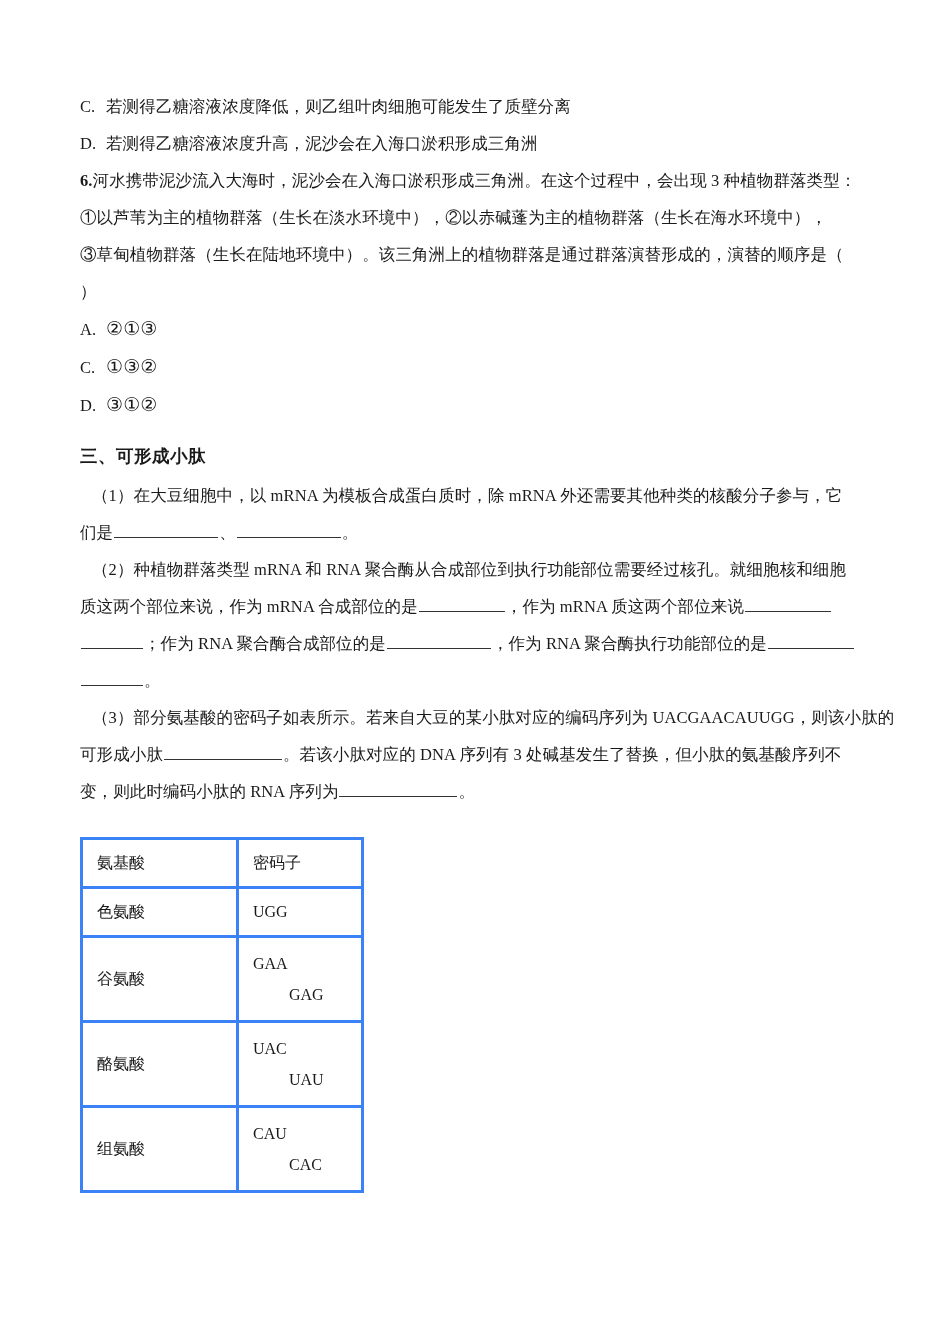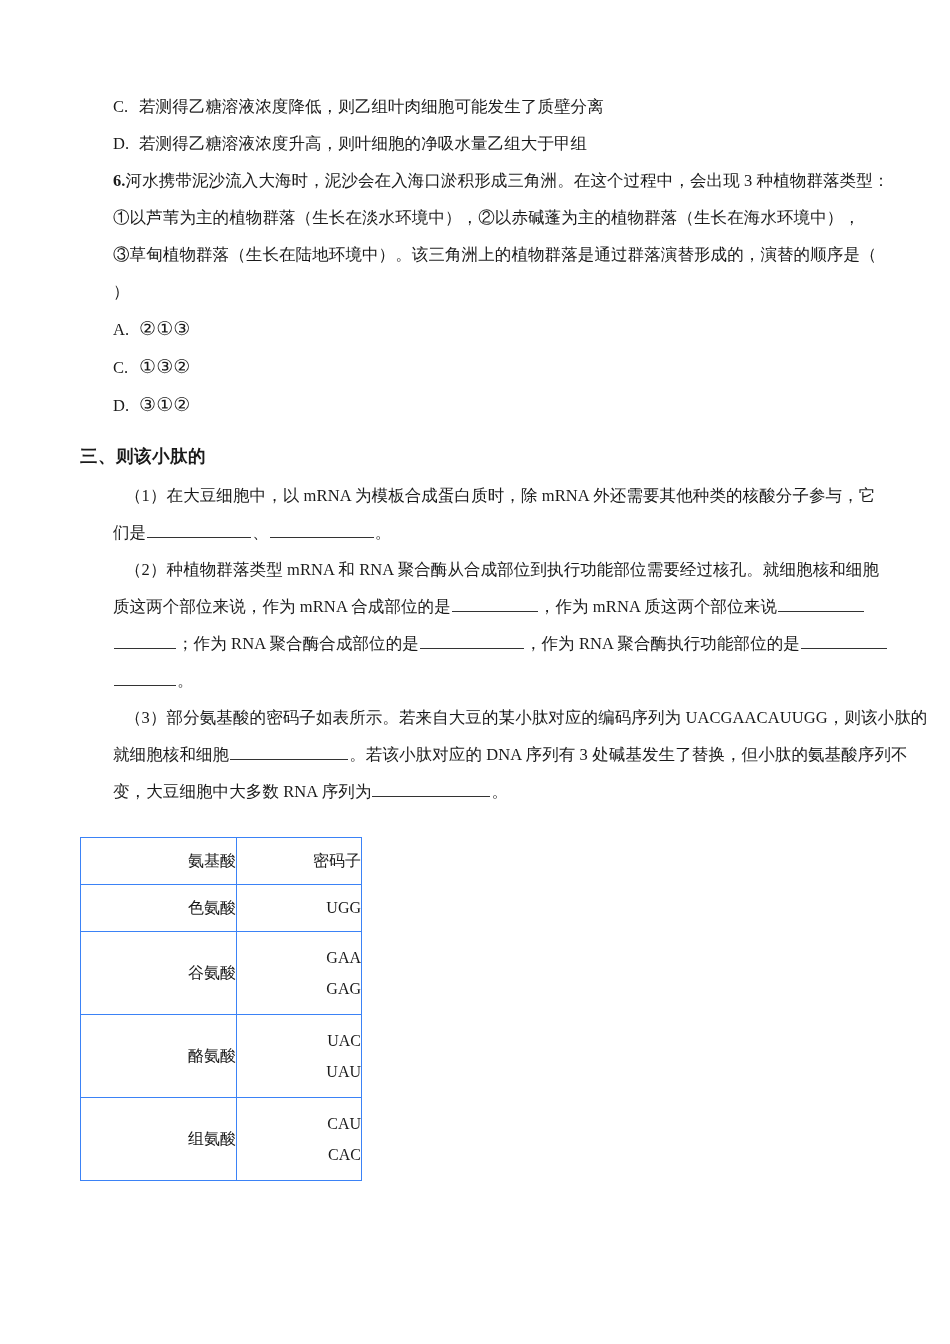--- a/index.html
+++ b/index.html
@@ -28,21 +28,20 @@
     top: 88px;
     width: 792px;
   }
 
   
   .line {
     font-size: 16.5px;
     line-height: 37px;
     white-space: nowrap;
     letter-spacing: 0.1px;
-    margin-left: 33px;
   }
   .opt-label {
     display: inline-block;
     min-width: 26px;
   }
   .opt-label.nodot { min-width: 22px; }
 
   .qnum { font-weight: bold; }
 
   .sec-head {
@@ -78,25 +77,24 @@
   
   .codon-table {
     position: absolute;
     left: 80px;
     top: 837px;
     width: 281px;
     border-collapse: collapse;
     table-layout: fixed;
   }
   .codon-table td {
-    border: 1px solid #3b82f6;
+    border: 3px solid #3b82f6;
     font-size: 16px;
     padding: 0;
     vertical-align: middle;
-    text-align: right;
   }
   .codon-table col.c1 { width: 156px; }
   .codon-table col.c2 { width: 125px; }
 
   .cell-pad {
     padding: 0 0 0 14px;
   }
   .row-1 td { height: 46px; }
   .row-2 td { height: 46px; }
   .row-multi td { height: 82px; }
@@ -115,52 +113,52 @@
 <body>
 
 <div class="page">
 
   <div class="content">
 
     <div class="line">
       <span class="opt-label">C.</span><span>若测得乙糖溶液浓度降低，则乙组叶肉细胞可能发生了质壁分离</span>
     </div>
     <div class="line">
-      <span class="opt-label">D.</span><span>若测得乙糖溶液浓度升高，则叶细胞的净吸水量乙组大于甲组</span>
+      <span class="opt-label">D.</span><span>若测得乙糖溶液浓度升高，泥沙会在入海口淤积形成三角洲</span>
     </div>
 
     <div class="line"><span class="qnum">6.</span><span>河水携带泥沙流入大海时，泥沙会在入海口淤积形成三角洲。在这个过程中，会出现 3 种植物群落类型：</span></div>
     <div class="line"><span>①以芦苇为主的植物群落（生长在淡水环境中），②以赤碱蓬为主的植物群落（生长在海水环境中），</span></div>
     <div class="line"><span>③草甸植物群落（生长在陆地环境中）。该三角洲上的植物群落是通过群落演替形成的，演替的顺序是（</span></div>
     <div class="line"><span>）</span></div>
 
     <div class="line">
       <span class="opt-label">A.</span><span class="circ">②①③</span>
     </div>
     <div class="line">
       <span class="opt-label">C.</span><span class="circ">①③②</span>
     </div>
     <div class="line">
       <span class="opt-label">D.</span><span class="circ">③①②</span>
     </div>
 
-    <div class="sec-head">三、则该小肽的</div>
+    <div class="sec-head">三、可形成小肽</div>
 
 
     <div class="line sub"><span>（1）</span><span>在大豆细胞中，以 mRNA 为模板合成蛋白质时，除 mRNA 外还需要其他种类的核酸分子参与，它</span></div>
     <div class="line"><span>们是</span><span class="blank b-lg"></span><span>、</span><span class="blank b-lg"></span><span>。</span></div>
 
     <div class="line sub"><span>（2）</span><span>种植物群落类型 mRNA 和 RNA 聚合酶从合成部位到执行功能部位需要经过核孔。就细胞核和细胞</span></div>
     <div class="line"><span>质这两个部位来说，作为 mRNA 合成部位的是</span><span class="blank b-md"></span><span>，作为 mRNA 质这两个部位来说</span><span class="blank b-md"></span></div>
     <div class="line"><span class="blank b-sm"></span><span>；作为 RNA 聚合酶合成部位的是</span><span class="blank b-lg"></span><span>，作为 RNA 聚合酶执行功能部位的是</span><span class="blank b-md"></span></div>
     <div class="line"><span class="blank b-sm"></span><span>。</span></div>
 
     <div class="line sub"><span>（3）</span><span>部分氨基酸的密码子如表所示。若来自大豆的某小肽对应的编码序列为 UACGAACAUUGG，则该小肽的</span></div>
-    <div class="line"><span>就细胞核和细胞</span><span class="blank b-xl"></span><span>。若该小肽对应的 DNA 序列有 3 处碱基发生了替换，但小肽的氨基酸序列不</span></div>
-    <div class="line"><span>变，大豆细胞中大多数 RNA 序列为</span><span class="blank b-xl"></span><span>。</span></div>
+    <div class="line"><span>可形成小肽</span><span class="blank b-xl"></span><span>。若该小肽对应的 DNA 序列有 3 处碱基发生了替换，但小肽的氨基酸序列不</span></div>
+    <div class="line"><span>变，则此时编码小肽的 RNA 序列为</span><span class="blank b-xl"></span><span>。</span></div>
 
   </div>
 
   <table class="codon-table">
     <colgroup>
         <col class="c1">
         <col class="c2">
       </colgroup>
     <tbody>
       <tr class="row-1">

